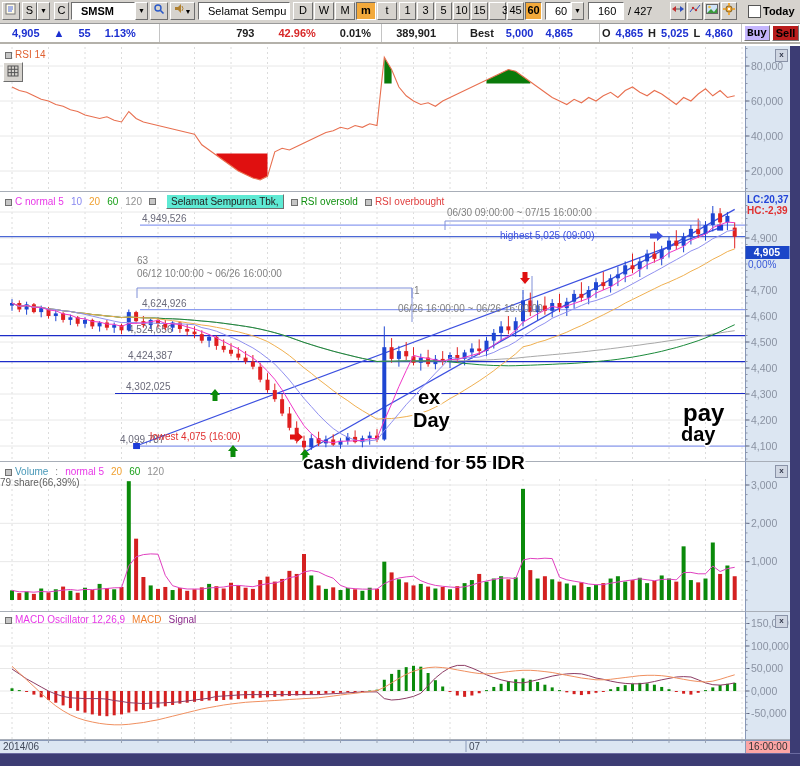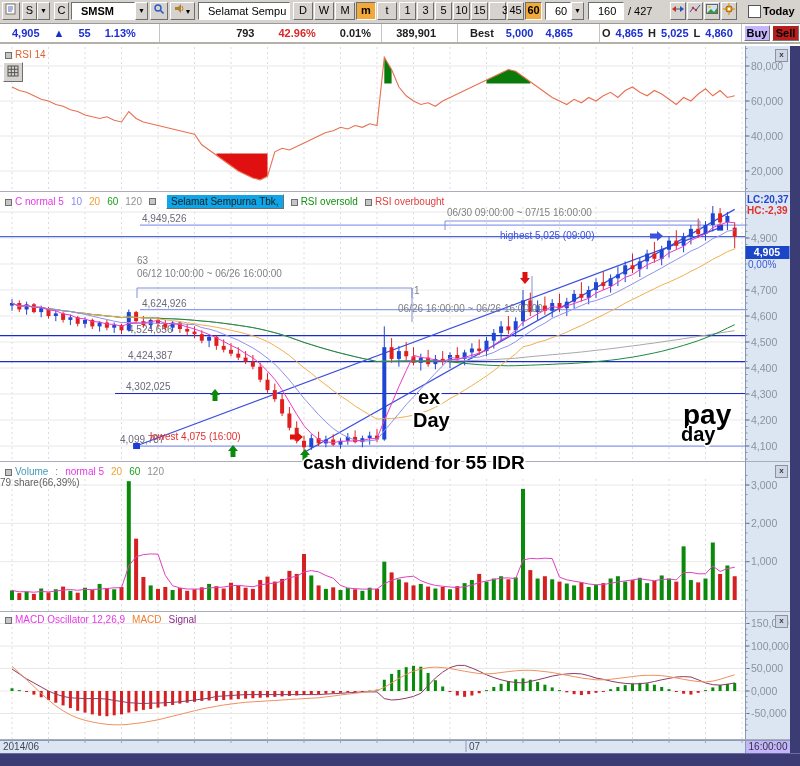--- a/index.html
+++ b/index.html
@@ -20,21 +20,21 @@
   .qcell{height:18px;display:flex;align-items:center;border-right:1px solid #c4c4c4;box-sizing:border-box;}
   .blue{color:#1b2fd0;} .red{color:#d82828;} .dark{color:#202020;}
   .minibtn{height:16px;border:1px solid;border-color:#fff #777 #777 #fff;font-size:11px;font-weight:bold;
            line-height:14px;text-align:center;box-sizing:border-box;}
   
   .panel{position:absolute;left:0;width:745px;background:#fff;border-bottom:1px solid #a8aeb8;box-sizing:border-box;z-index:1;}
   .gutter{position:absolute;left:745px;width:45px;background:#dce6f2;border-left:1px solid #8898b8;border-bottom:1px solid #a8aeb8;box-sizing:border-box;z-index:1;}
   #overlay{position:absolute;left:0;top:0;z-index:5;pointer-events:none;}
   .legend{position:absolute;font-size:10px;z-index:6;white-space:nowrap;display:flex;align-items:center;gap:7px;}
   .sq{display:inline-block;width:5px;height:5px;background:#c6c6c6;border:1px solid #707070;margin-right:3px;vertical-align:middle;}
-  .namebox{border:1px solid;border-color:#fff #6e6e6e #6e6e6e #fff;background:#0ea5e9;padding:0 4px;color:#222;line-height:13px;}
+  .namebox{border:1px solid;border-color:#fff #6e6e6e #6e6e6e #fff;background:#5eead4;padding:0 4px;color:#222;line-height:13px;}
   .closeicon{position:absolute;width:11px;height:11px;background:#cfd6e2;border:1px solid #8a93a8;z-index:6;
              font-size:8px;line-height:9px;text-align:center;color:#30364a;font-weight:bold;}
   .bigtxt{position:absolute;z-index:7;font-weight:bold;color:#000;
           text-shadow:-2px 0 0 #fff,2px 0 0 #fff,0 -2px 0 #fff,0 2px 0 #fff,-1px -1px 0 #fff,1px -1px 0 #fff,-1px 1px 0 #fff,1px 1px 0 #fff;}
   .axlbl{position:absolute;font-size:10px;color:#8a92a2;z-index:6;}
   #axisbar{position:absolute;left:0;top:740px;width:800px;height:13px;background:#dce6f2;border-top:1px solid #8898b8;z-index:1;box-sizing:border-box;}
   #scrollbar{position:absolute;left:0;top:753px;width:800px;height:13px;background:#3c3c74;border-top:1px solid #6a6aa0;z-index:3;box-sizing:border-box;}
   #rightstrip{position:absolute;left:790px;top:46px;width:10px;height:707px;background:#3c3c74;z-index:3;}
   .tick-lbl{position:absolute;font-size:10px;color:#404858;z-index:2;}
 </style>
@@ -149,21 +149,21 @@
     </div>
     <div class="qcell" style="width:142px;padding-left:2px;gap:5px;">
       <span class="dark">O</span>
       <span class="blue">4,865</span>
       <span class="dark">H</span>
       <span class="blue">5,025</span>
       <span class="dark">L</span>
       <span class="blue">4,860</span>
     </div>
     <div class="qcell" style="width:58px;border-right:none;gap:2px;padding-left:2px;">
-      <span class="minibtn" style="width:26px;background:#c4b5fd;">Buy</span>
+      <span class="minibtn" style="width:26px;background:#c4b5fd;font-family:Liberation Mono, monospace;">Buy</span>
       <span class="minibtn" style="width:27px;background:#b91c1c;">Sell</span>
     </div>
   </div>
 
   <div class="panel" style="top:46px;height:146px;"></div>
   <div class="panel" style="top:192px;height:270px;"></div>
   <div class="panel" style="top:462px;height:150px;"></div>
   <div class="panel" style="top:612px;height:128px;"></div>
   <div class="gutter" style="top:46px;height:146px;"></div>
   <div class="gutter" style="top:192px;height:270px;"></div>
@@ -940,23 +940,23 @@
 
   <div class="axlbl" style="left:747px;top:194px;color:#2244d8;font-weight:bold;">LC:20,37</div>
   <div class="axlbl" style="left:747px;top:205px;color:#e03030;font-weight:bold;">HC:-2,39</div>
 
   <div class="closeicon" style="left:775px;top:49px;">x</div>
   <div class="closeicon" style="left:775px;top:465px;">x</div>
   <div class="closeicon" style="left:775px;top:615px;">x</div>
 
   <div class="bigtxt" style="left:418px;top:386px;font-size:20px;">ex</div>
   <div class="bigtxt" style="left:413px;top:409px;font-size:20px;">Day</div>
-  <div class="bigtxt" style="left:683px;top:399px;font-size:28px;">pay</div>
+  <div class="bigtxt" style="left:683px;top:399px;font-size:24px;">pay</div>
   <div class="bigtxt" style="left:681px;top:423px;font-size:20px;">day</div>
   <div class="bigtxt" style="left:303px;top:452px;font-size:19px;">cash dividend for 55 IDR</div>
 
   <div id="axisbar"></div>
   <div class="tick-lbl" style="left:3px;top:741px;">2014/06</div>
   <div class="tick-lbl" style="left:469px;top:741px;">07</div>
-  <div style="position:absolute;left:745px;top:740px;width:45px;height:13px;background:#c4b5fd;border-left:1px solid #8898b8;border-top:1px solid #8898b8;box-sizing:border-box;z-index:2;font-size:10px;color:#333;text-align:center;line-height:12px;">16:00:00</div>
+  <div style="position:absolute;left:745px;top:740px;width:45px;height:13px;background:#fca5a5;border-left:1px solid #8898b8;border-top:1px solid #8898b8;box-sizing:border-box;z-index:2;font-size:10px;color:#333;text-align:center;line-height:12px;">16:00:00</div>
   <div id="scrollbar"></div>
   <div id="rightstrip"></div>
 </div>
 
 </body></html>

